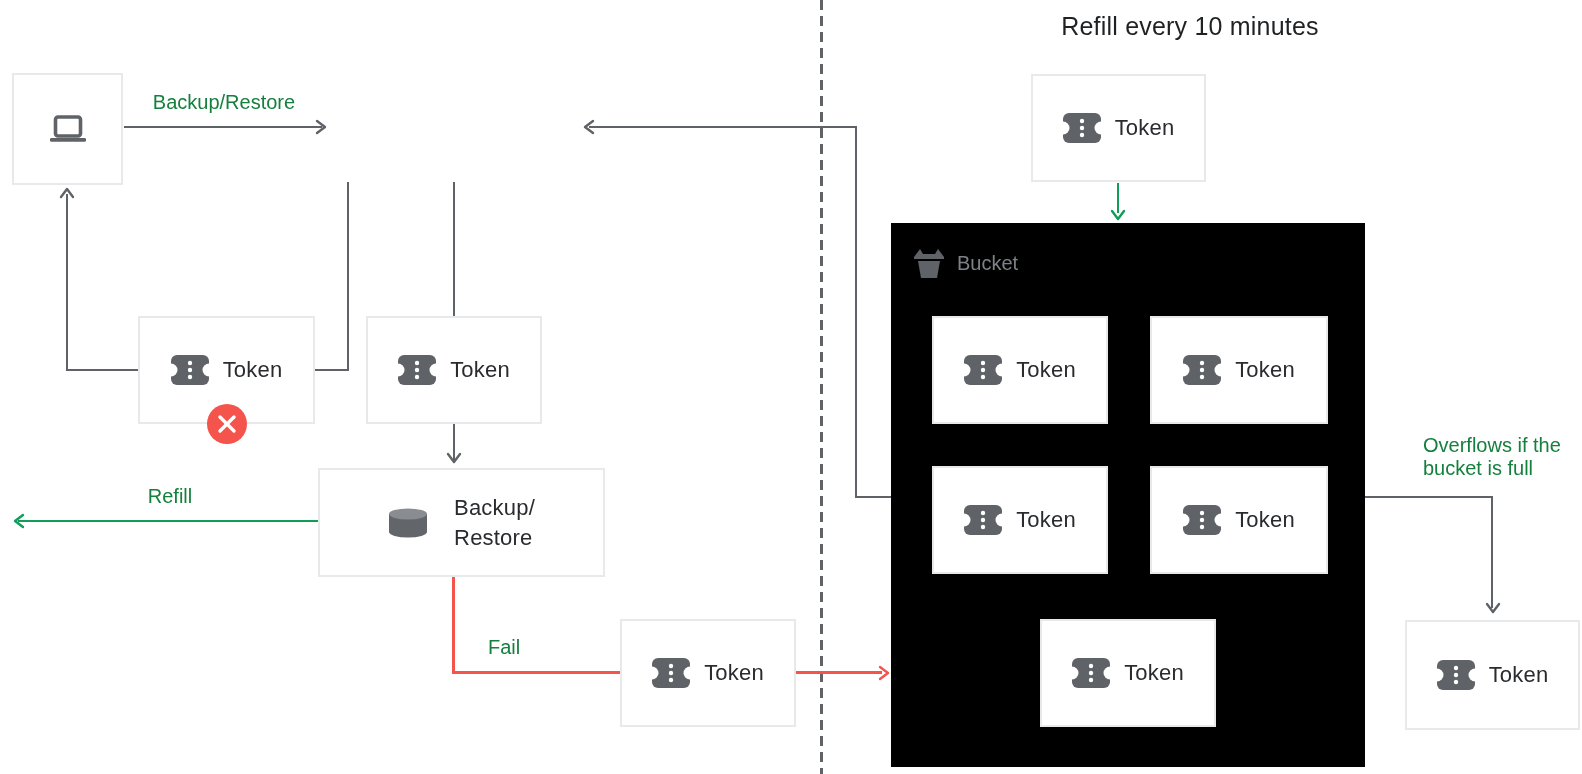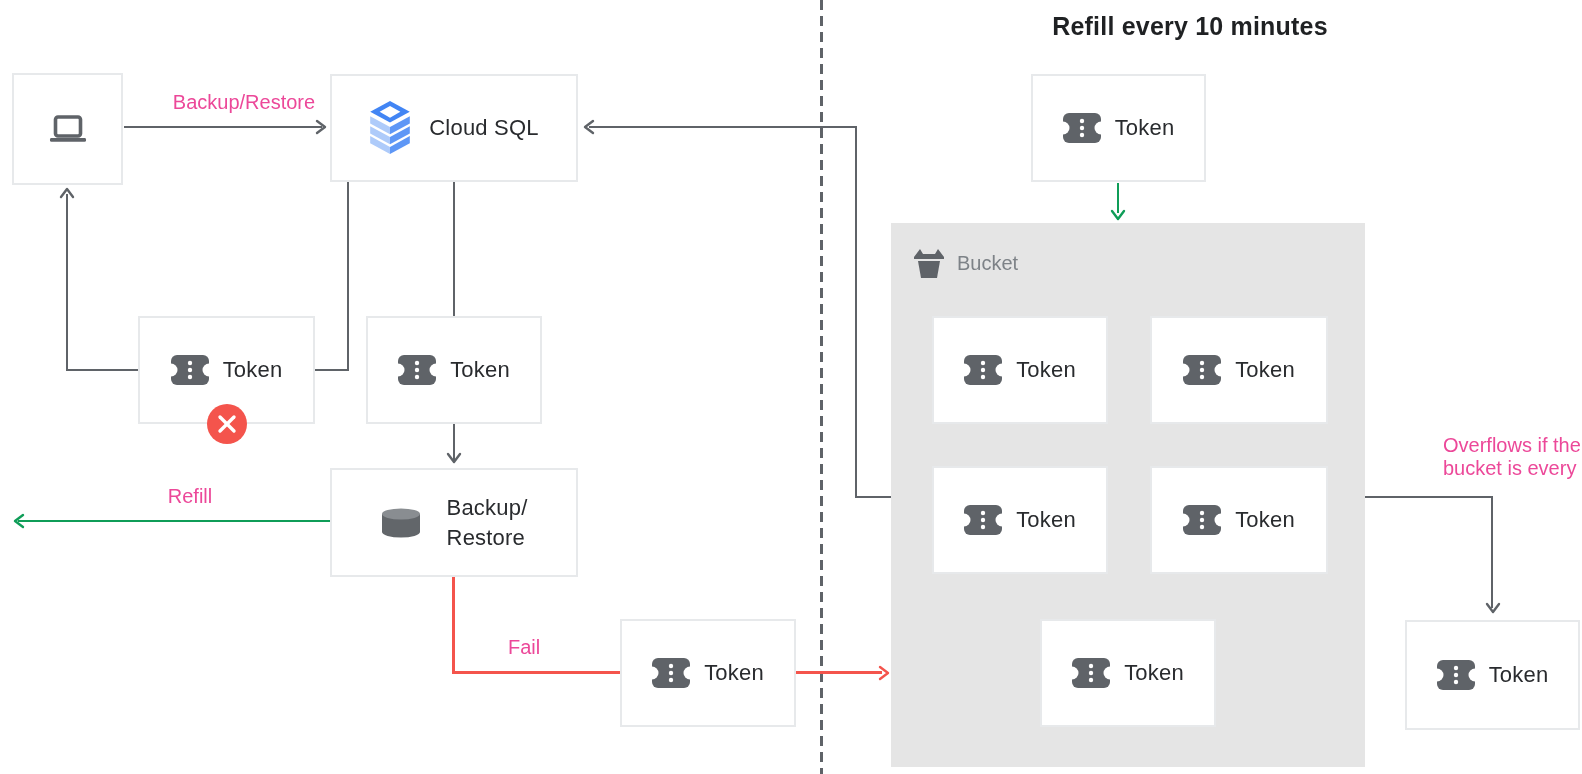--- a/index.html
+++ b/index.html
@@ -16,26 +16,26 @@
   .twoline{display:flex;flex-direction:column;line-height:1.32;}
   .line{position:absolute;background:#5f6368;}
   .line.green{background:#0f9d58;}
   .line.red{background:#f4544c;}
   .divider{
     position:absolute;left:820px;top:0;width:3px;height:774px;
     background:repeating-linear-gradient(to bottom,#5f6368 0 10px,transparent 10px 16px);
   }
   .bucket{
     position:absolute;left:891px;top:223px;width:474px;height:544px;
-    background:#e5e5e5;
-  }
-  .seclabel{position:absolute;color:#ec4899;font-size:20px;line-height:1.15;margin-left:20px;}
+    background:#000000;
+  }
+  .seclabel{position:absolute;color:#15803d;font-size:20px;line-height:1.15;}
   .title{
     position:absolute;left:1035px;top:12px;width:310px;text-align:center;
-    font-size:25px;font-weight:700;color:#1f2123;letter-spacing:.2px;
+    font-size:25px;font-weight:400;color:#1f2123;letter-spacing:.2px;
   }
   .arrow{position:absolute;width:16px;height:16px;color:#5f6368;}
   .arrow.green{color:#0f9d58;}
   .arrow.red{color:#f4544c;}
   .arrow svg{display:block;width:16px;height:16px;}
   .badge{
     position:absolute;left:207px;top:404px;width:40px;height:40px;border-radius:50%;
     background:#f4544c;display:flex;align-items:center;justify-content:center;
   }
   .iconbox{display:flex;align-items:center;justify-content:center;}
@@ -161,41 +161,33 @@
       <svg>
         <use href="#sym-chevron"></use>
       </svg>
     </div>
 
   <div class="seclabel" style="left:124px;top:91px;width:200px;text-align:center">Backup/Restore</div>
   <div class="seclabel" style="left:70px;top:485px;width:200px;text-align:center">Refill</div>
   <div class="seclabel" style="left:488px;top:636px;width:100px;text-align:left">Fail</div>
   <div class="seclabel" style="left:1423px;top:434px">
     <div>Overflows if the</div>
-    <div>bucket is every</div>
+    <div>bucket is full</div>
   </div>
 
   <div class="title">Refill every 10 minutes</div>
 
   <div class="box" style="left:12px;top:73px;width:111px;height:112px">
     <span class="iconbox">
       <svg width="40" height="32">
           <use href="#sym-laptop"></use>
         </svg>
     </span>
   </div>
 
-  <div class="box" style="left:330px;top:74px;width:248px;height:108px;gap:18px">
-    <span class="iconbox">
-      <svg width="42" height="54">
-          <use href="#sym-cloudsql"></use>
-        </svg>
-    </span>
-    <span class="lbl" style="font-size:22px">Cloud SQL</span>
-  </div>
 
   <div class="box" style="left:138px;top:316px;width:177px;height:108px">
     <span class="iconbox">
         <svg width="38" height="30">
           <use href="#sym-token"></use>
         </svg>
       </span>
     <span class="lbl">Token</span>
   </div>
   <div class="badge">
@@ -206,21 +198,21 @@
 
   <div class="box" style="left:366px;top:316px;width:176px;height:108px">
     <span class="iconbox">
         <svg width="38" height="30">
           <use href="#sym-token"></use>
         </svg>
       </span>
     <span class="lbl">Token</span>
   </div>
 
-  <div class="box" style="left:330px;top:468px;width:248px;height:109px;gap:26px">
+  <div class="box" style="left:318px;top:468px;width:287px;height:109px;gap:26px">
     <span class="iconbox">
       <svg width="40" height="30">
           <use href="#sym-db"></use>
         </svg>
     </span>
     <span class="lbl twoline" style="font-size:22px">
       <span>Backup/</span>
       <span>Restore</span>
     </span>
   </div>

